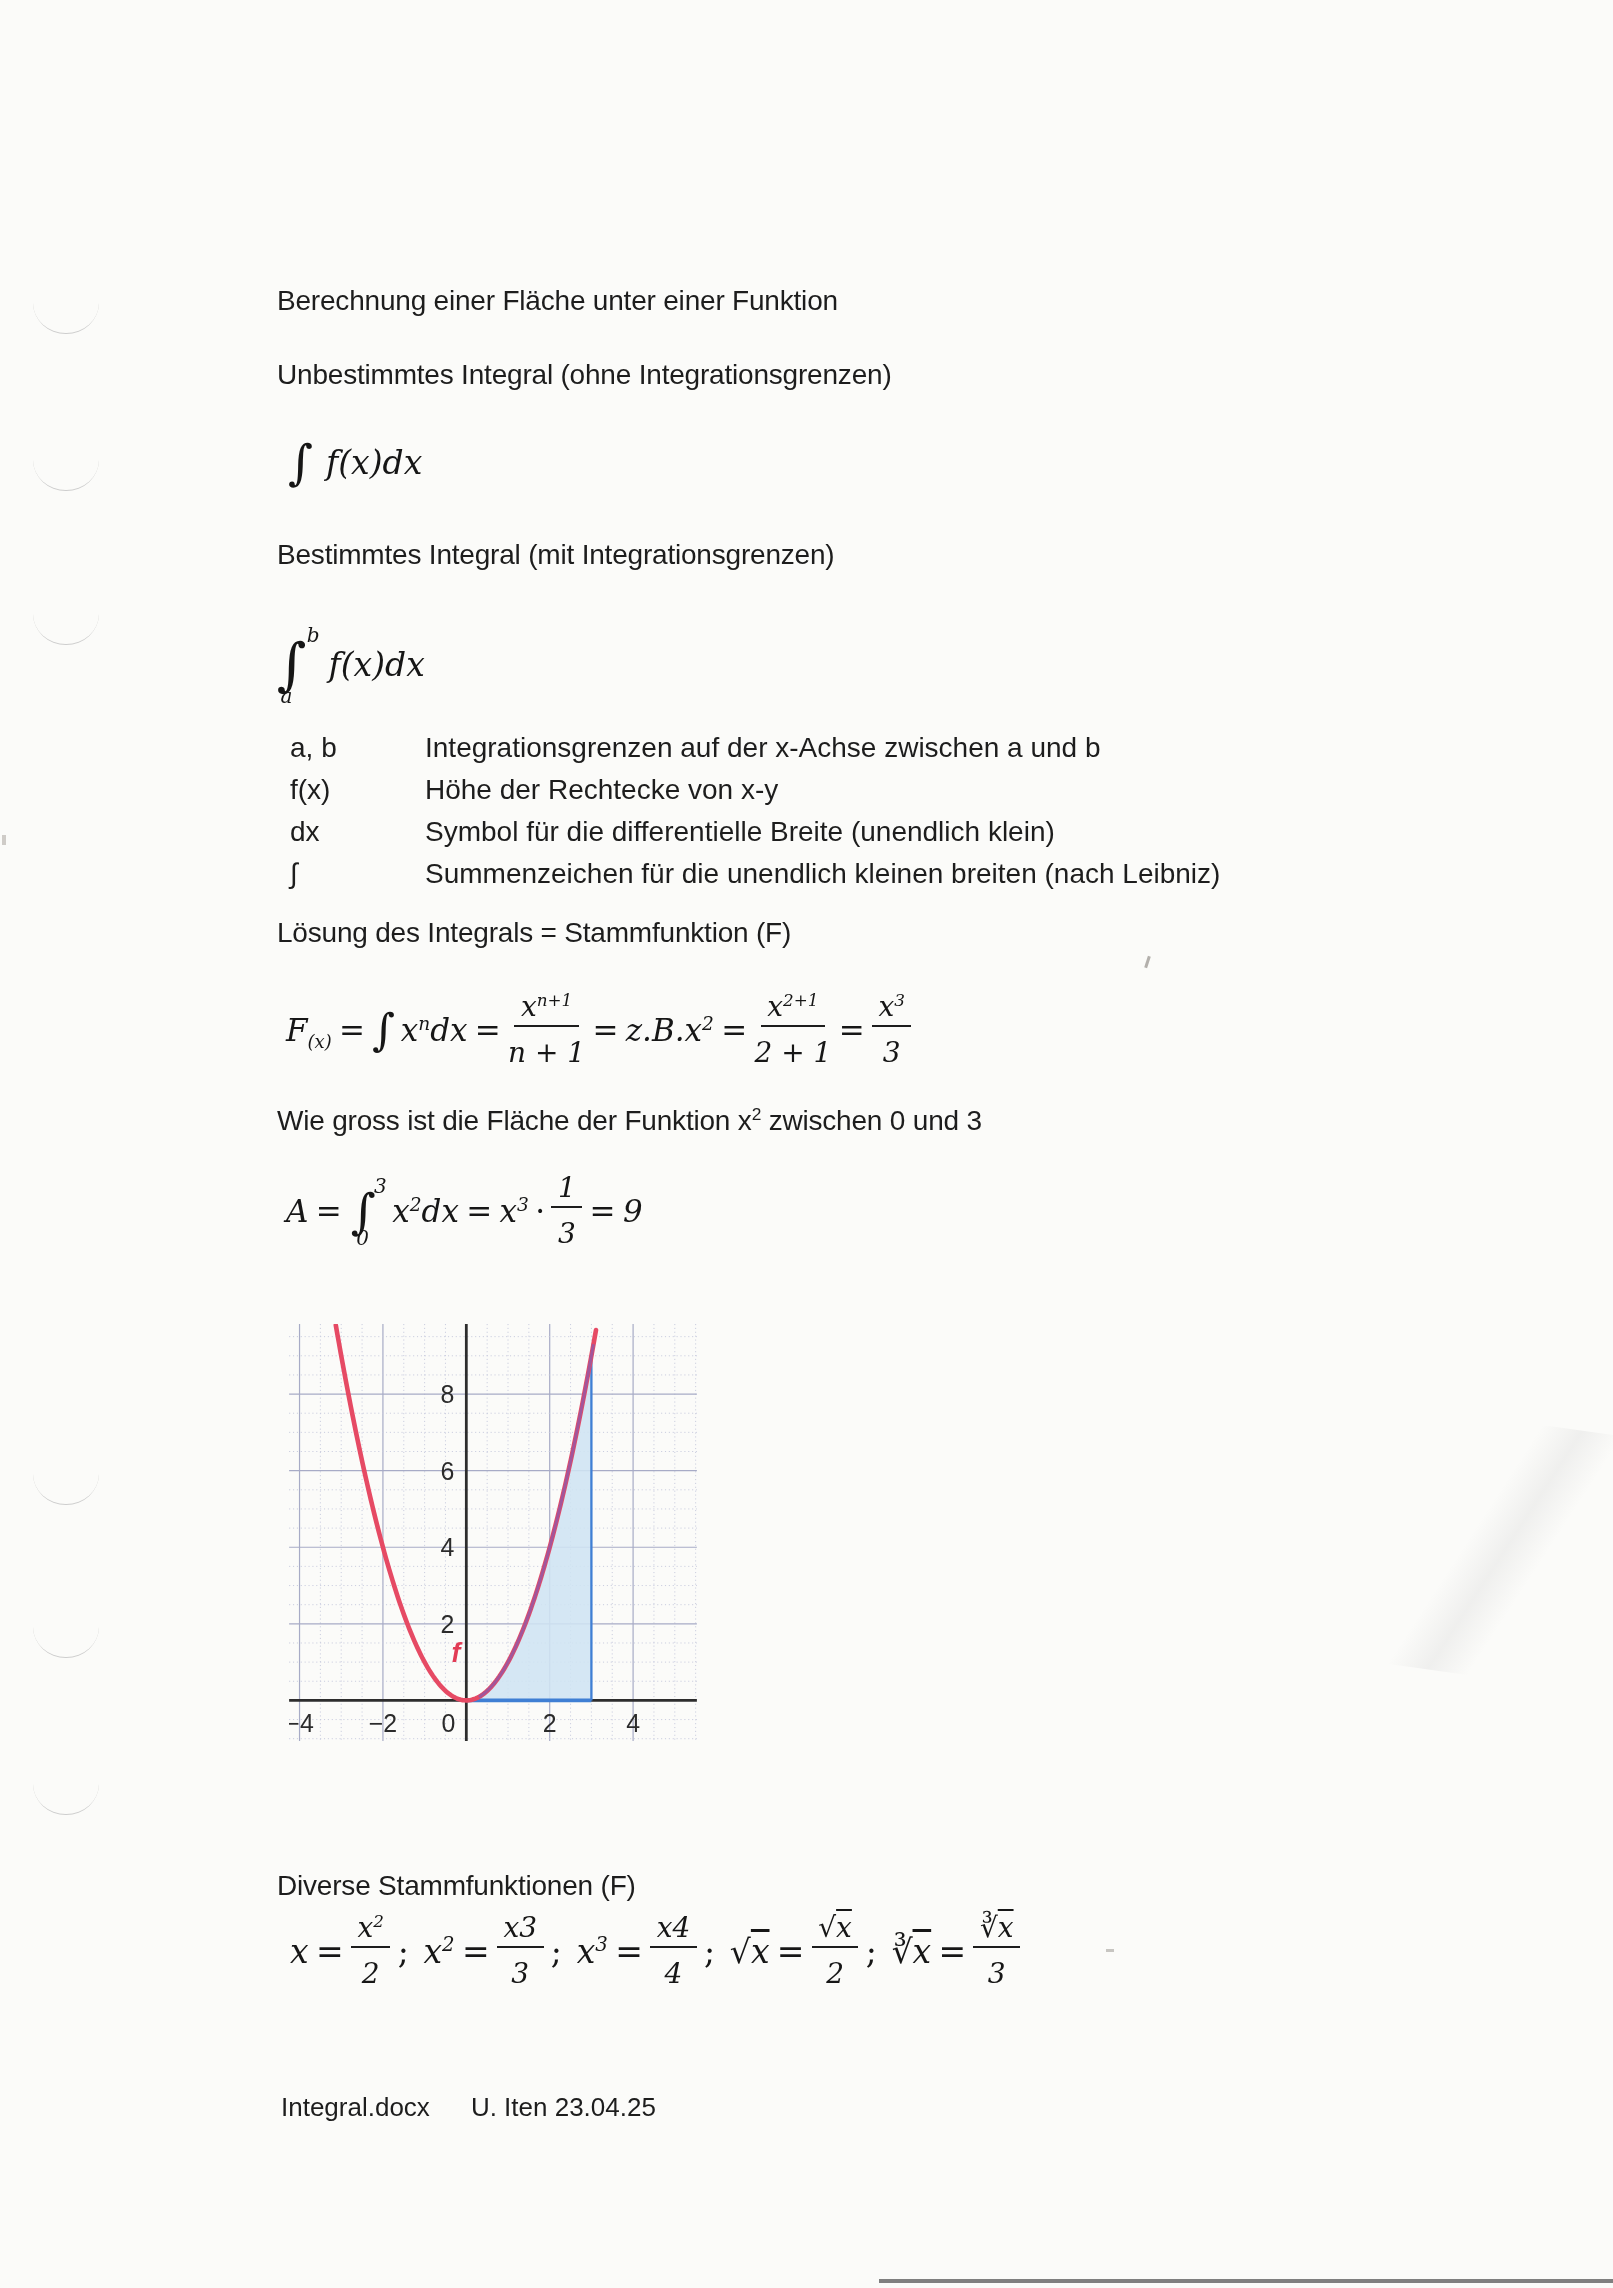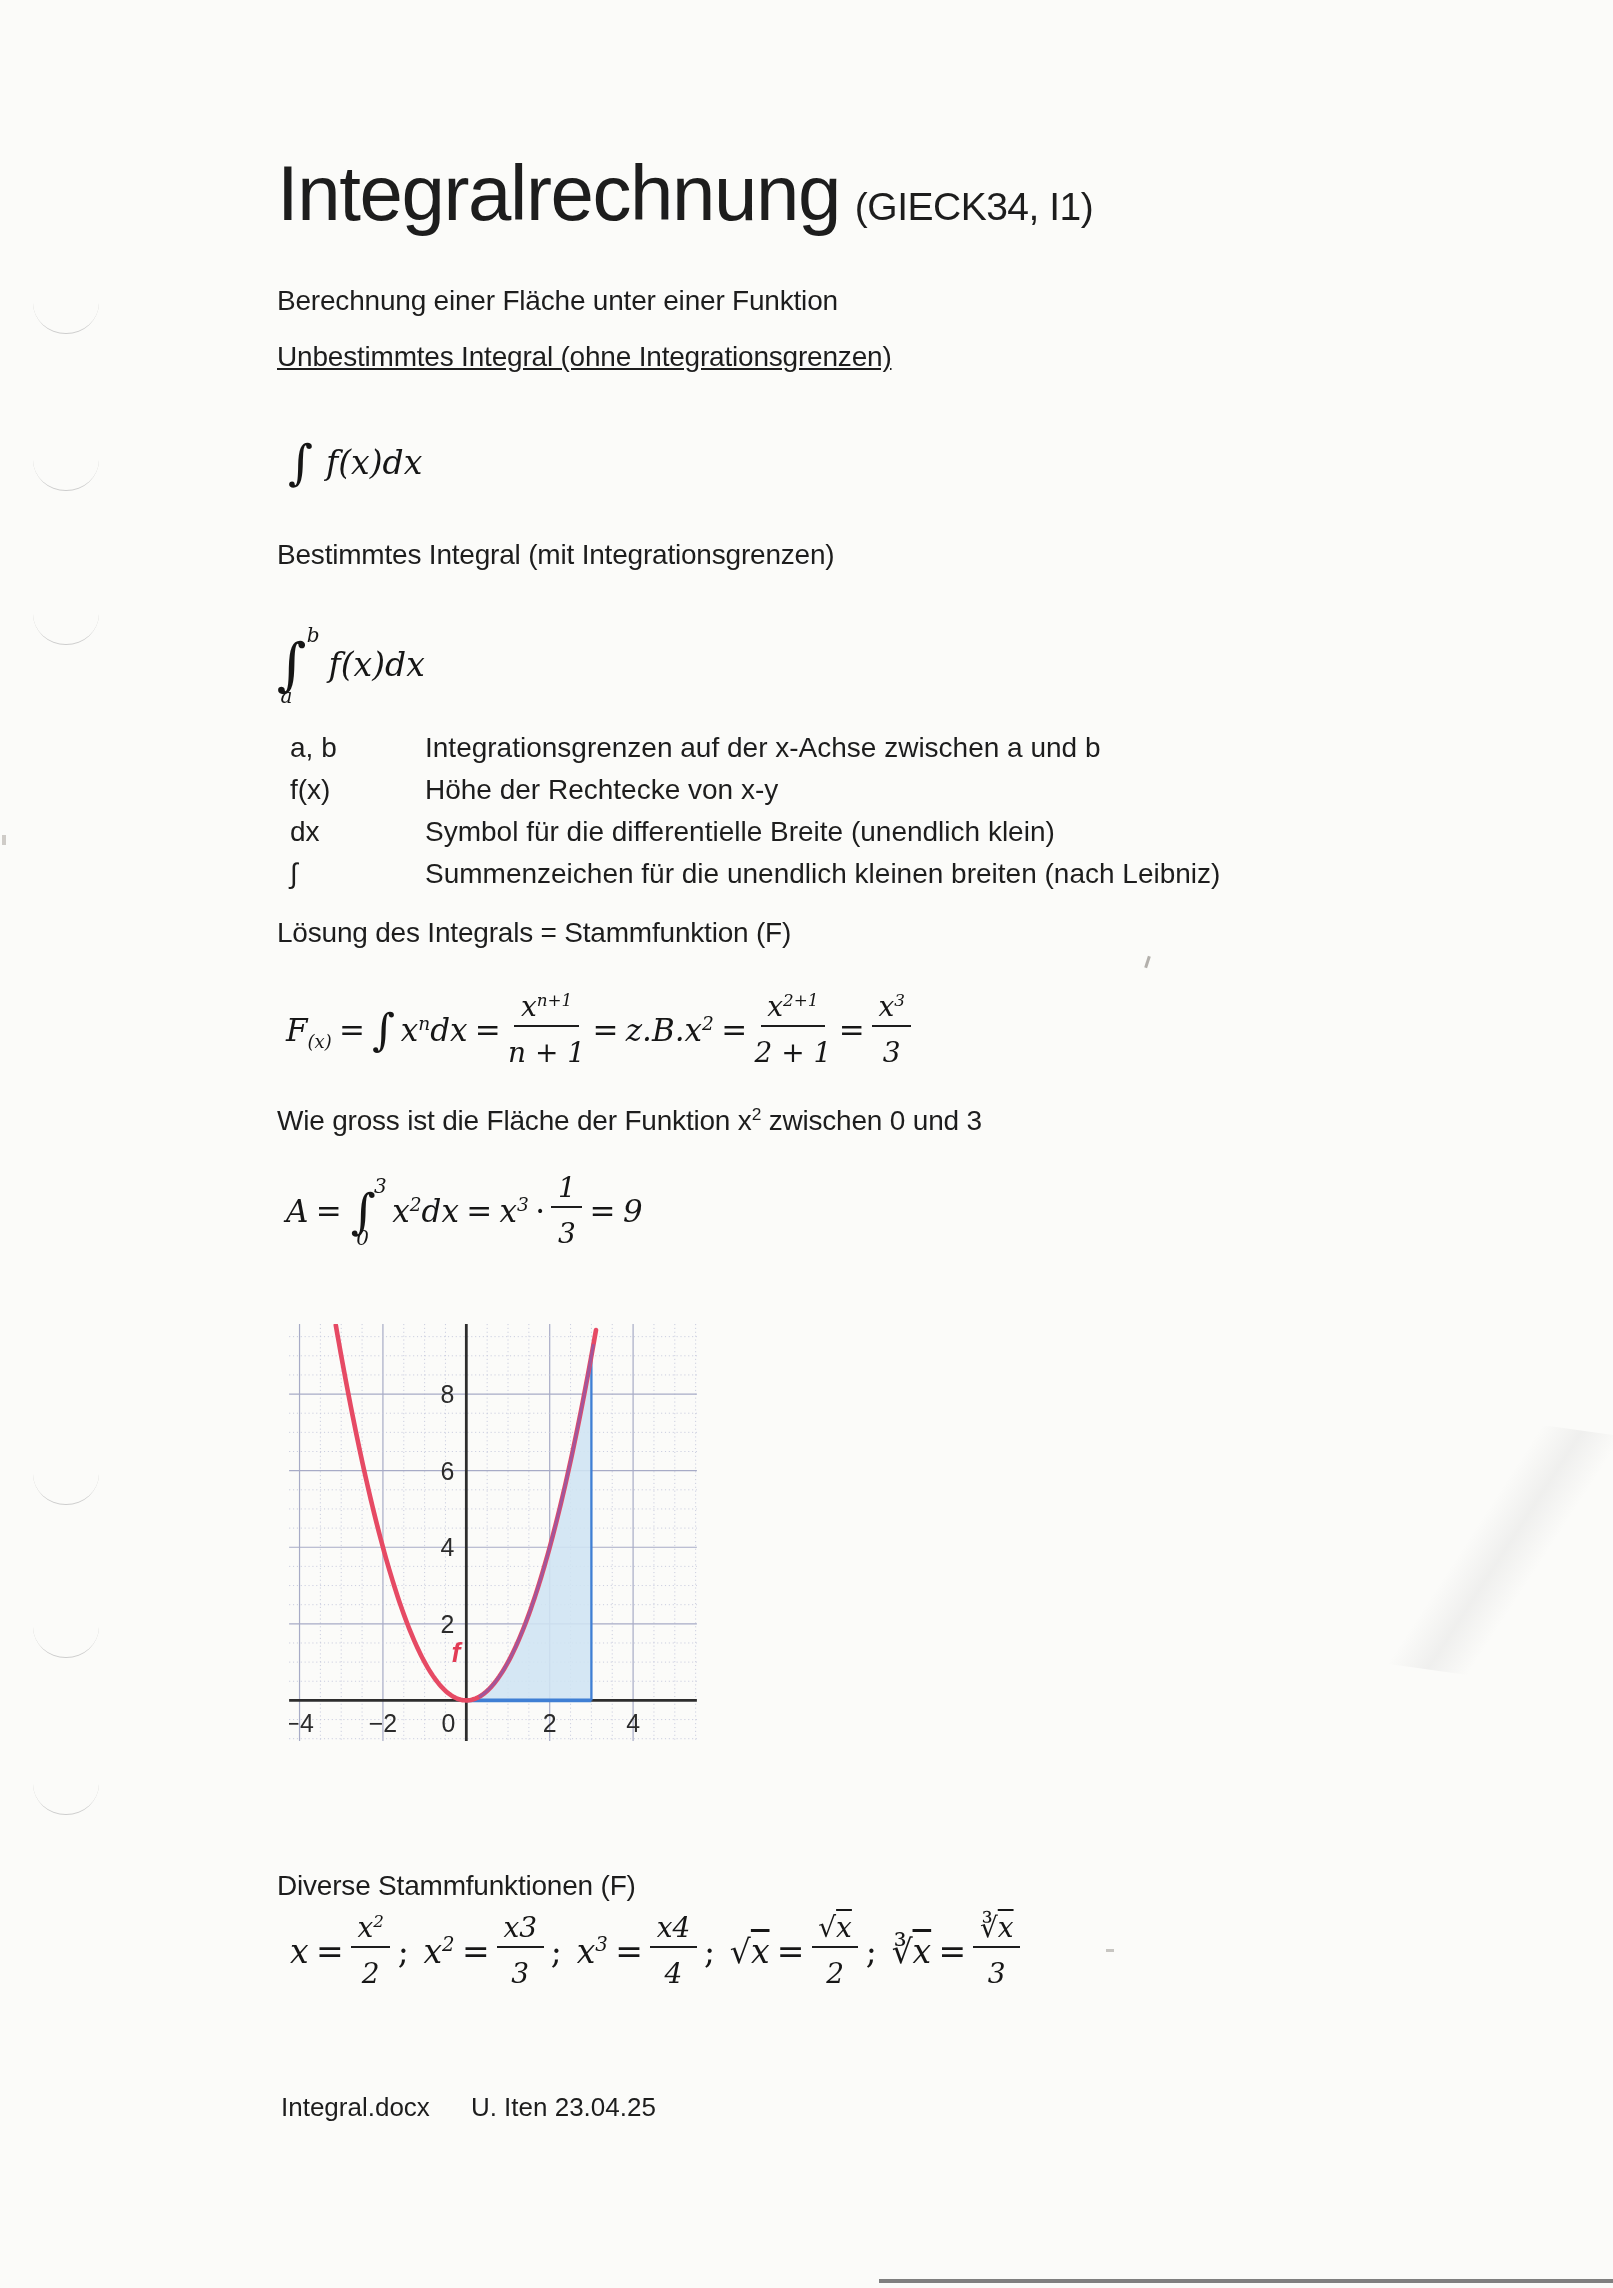--- a/index.html
+++ b/index.html
@@ -70,27 +70,23 @@
 
 <div class="page abs" style="inset:0;">
 
   <div class="punch" style="top:272px;"></div>
   <div class="punch" style="top:429px;"></div>
   <div class="punch" style="top:583px;"></div>
   <div class="punch" style="top:1443px;"></div>
   <div class="punch" style="top:1596px;"></div>
   <div class="punch" style="top:1753px;"></div>
 
-  <h1 class="title">
-    <span class="title-main">Integralrechnung</span>
-    <span class="title-suffix">(GIECK34, I1)</span>
-  </h1>
 
   <p class="line" style="top:281px;">Berechnung einer Fläche unter einer Funktion</p>
-  <p class="line" style="top:337px;text-decoration:underline;">Unbestimmtes Integral (ohne Integrationsgrenzen)</p>
+  <p class="line" style="top:355px;">Unbestimmtes Integral (ohne Integrationsgrenzen)</p>
 
   <div class="formula" style="left:288px;top:413px;height:98px;gap:13px;font-size:33px;">
     <span class="bigint f1int">∫</span>
     <span>f(x)dx</span>
   </div>
 
   <p class="line" style="top:535px;">Bestimmtes Integral (mit Integrationsgrenzen)</p>
 
   <div class="formula" style="left:275px;top:595px;height:138px;gap:11px;font-size:33px;">
     <span class="intwrap">

